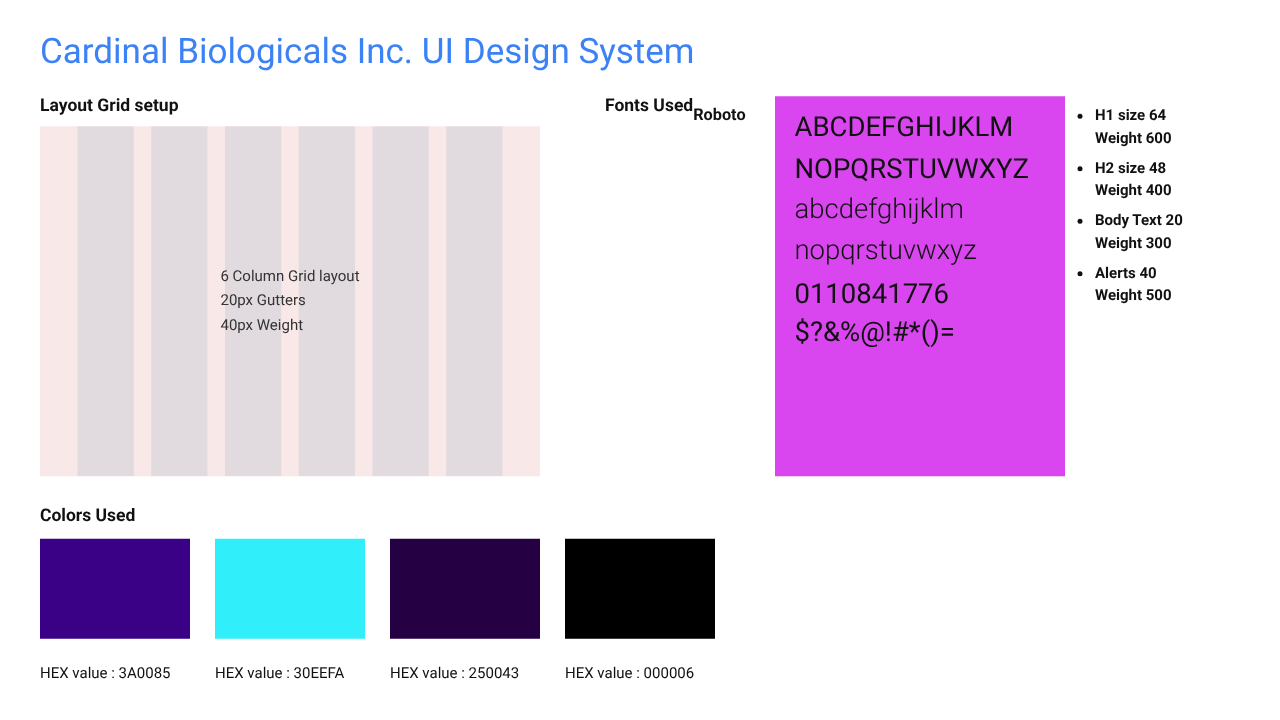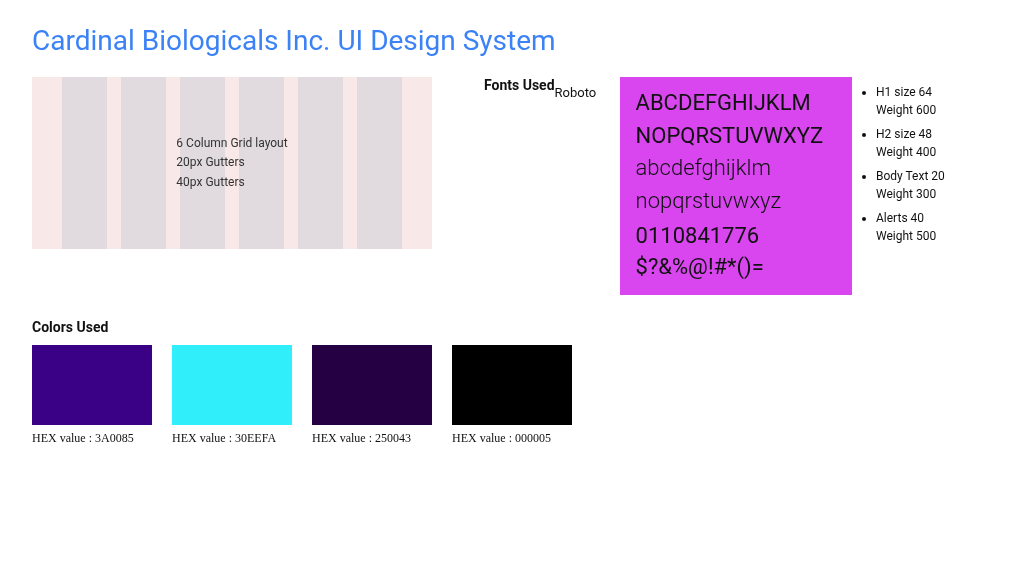--- a/index.html
+++ b/index.html
@@ -33,21 +33,21 @@
       flex: 0 0 420px;
     }
     .fonts-section {
       flex: 1;
       display: flex;
       gap: 16px;
     }
     
     .grid-visual {
       width: 400px;
-      height: 172px;
+      height: 280px;
       background: #f9e8e8;
       position: relative;
       display: flex;
       align-items: center;
       justify-content: center;
       overflow: hidden;
     }
     .grid-columns {
       position: absolute;
       top: 0; left: 0; right: 0; bottom: 0;
@@ -63,21 +63,21 @@
     .grid-text {
       position: relative;
       z-index: 2;
       font-size: 12px;
       color: #333;
       line-height: 1.6;
     }
     
     .font-name-col {
       font-size: 13px;
-      font-weight: 400;
+      font-weight: 700;
       padding-top: 8px;
       min-width: 55px;
     }
     .font-display-box {
       background: #d946ef;
       padding: 12px 16px;
       flex: 1;
       min-width: 220px;
     }
     .font-display-box .upper {
@@ -112,66 +112,67 @@
       font-size: 12px;
       line-height: 1.5;
       padding-top: 6px;
     }
     .font-specs-col ul {
       list-style: disc;
       padding-left: 14px;
     }
     .font-specs-col li {
       margin-bottom: 6px;
+      font-weight: bold;
     }
     
     .colors-section {
       margin-top: 8px;
     }
     .color-swatches {
       display: flex;
       gap: 20px;
       margin-top: 10px;
     }
     .color-item {
       display: flex;
       flex-direction: column;
-      gap: 6px;
-      font-family: Liberation Serif, serif;
+      gap: 20px;
     }
     .color-swatch {
       width: 120px;
       height: 80px;
     }
     .color-label {
       font-size: 12px;
       color: #111;
     }
   </style>
 </head>
 <body>
 
 <h1 class="page-title">Cardinal Biologicals Inc.  UI Design System</h1>
 
 <div class="main-top">
 
   <div class="layout-grid-section">
+    <div class="section-label">Layout Grid setup</div>
     <div class="grid-visual">
       <div class="grid-columns">
         <div class="grid-col"></div>
         <div class="grid-col"></div>
         <div class="grid-col"></div>
         <div class="grid-col"></div>
         <div class="grid-col"></div>
         <div class="grid-col"></div>
       </div>
       <div class="grid-text">
         <div>6 Column Grid layout</div>
         <div>20px Gutters</div>
-        <div>40px Gutters</div>
+        <div>40px Weight</div>
       </div>
     </div>
   </div>
 
   <div class="fonts-section">
     <div style="flex:1; display:flex; flex-direction:row;">
       <div class="section-label">Fonts Used</div>
       <div style="display:flex; gap:10px; flex:1;">
         <div class="font-name-col">Roboto</div>
         <div class="font-display-box">
@@ -205,16 +206,16 @@
       <div class="color-item">
         <div class="color-swatch" style="background-color: rgb(48, 238, 250);"></div>
         <div class="color-label">HEX value : 30EEFA</div>
       </div>
       <div class="color-item">
         <div class="color-swatch" style="background-color: rgb(37, 0, 67);"></div>
         <div class="color-label">HEX value : 250043</div>
       </div>
       <div class="color-item">
         <div class="color-swatch" style="background-color: rgb(0, 0, 0);"></div>
-        <div class="color-label">HEX value : 000005</div>
+        <div class="color-label">HEX value : 000006</div>
       </div>
     </div>
 </div>
 
 </body></html>

